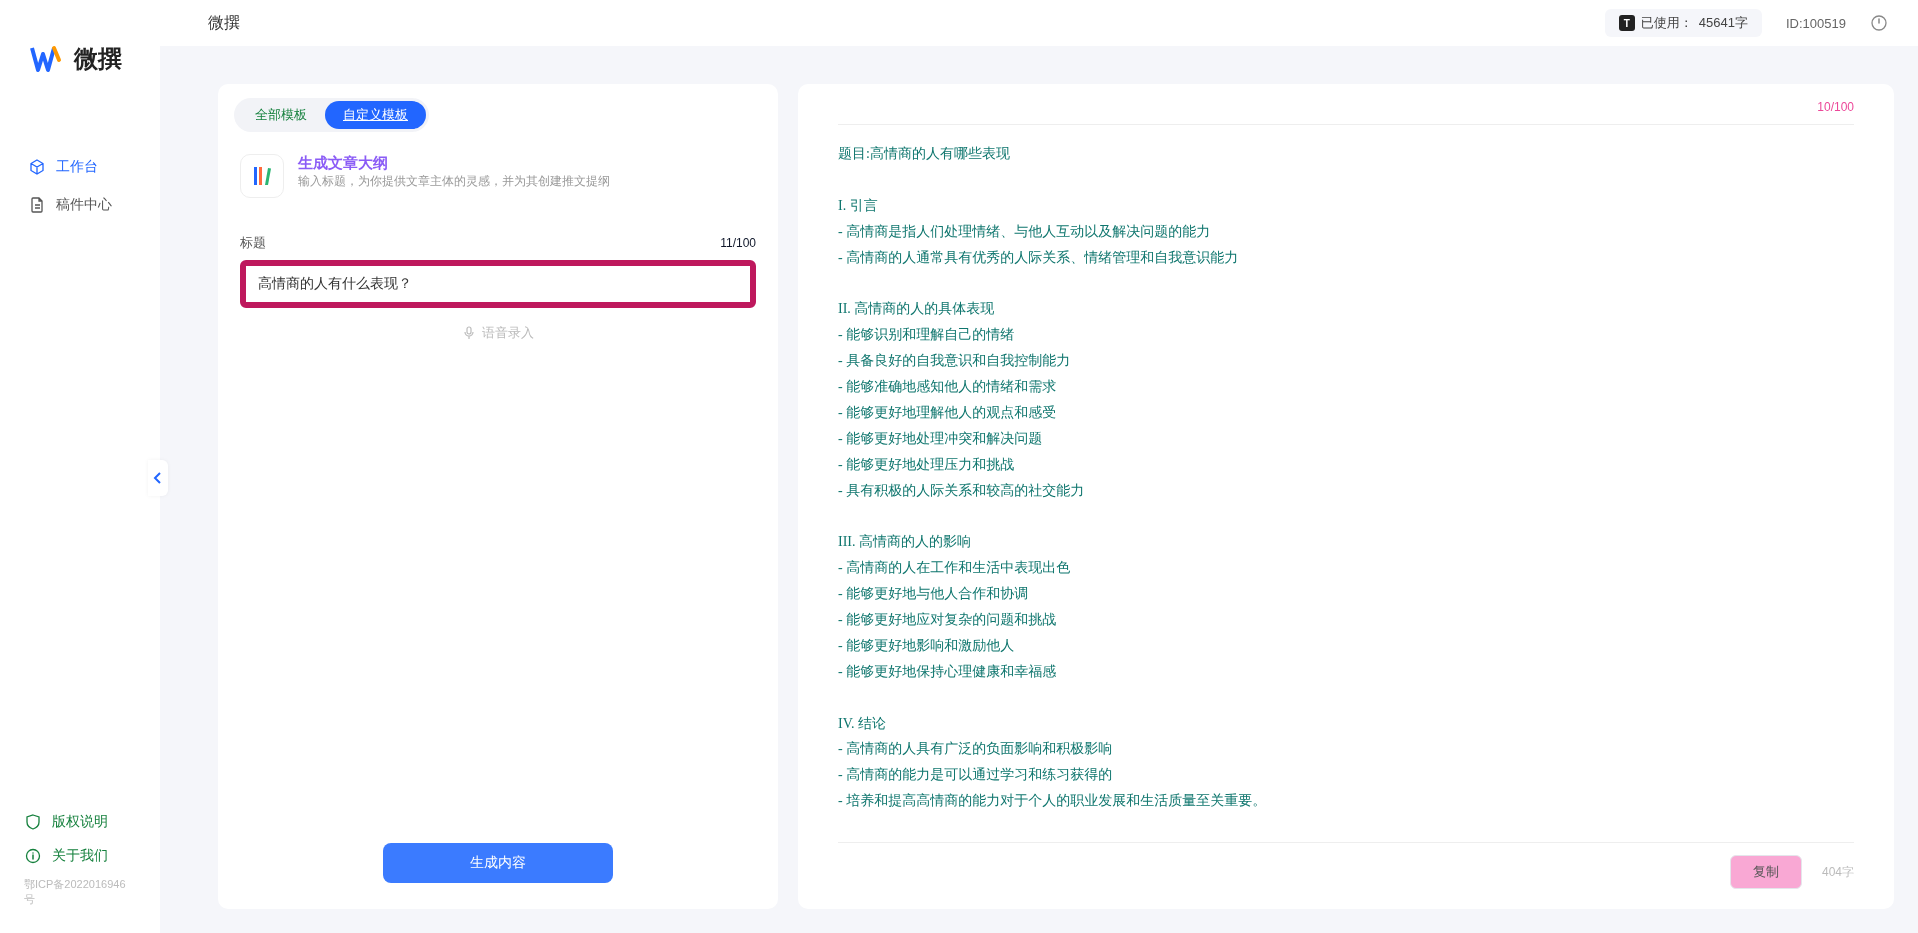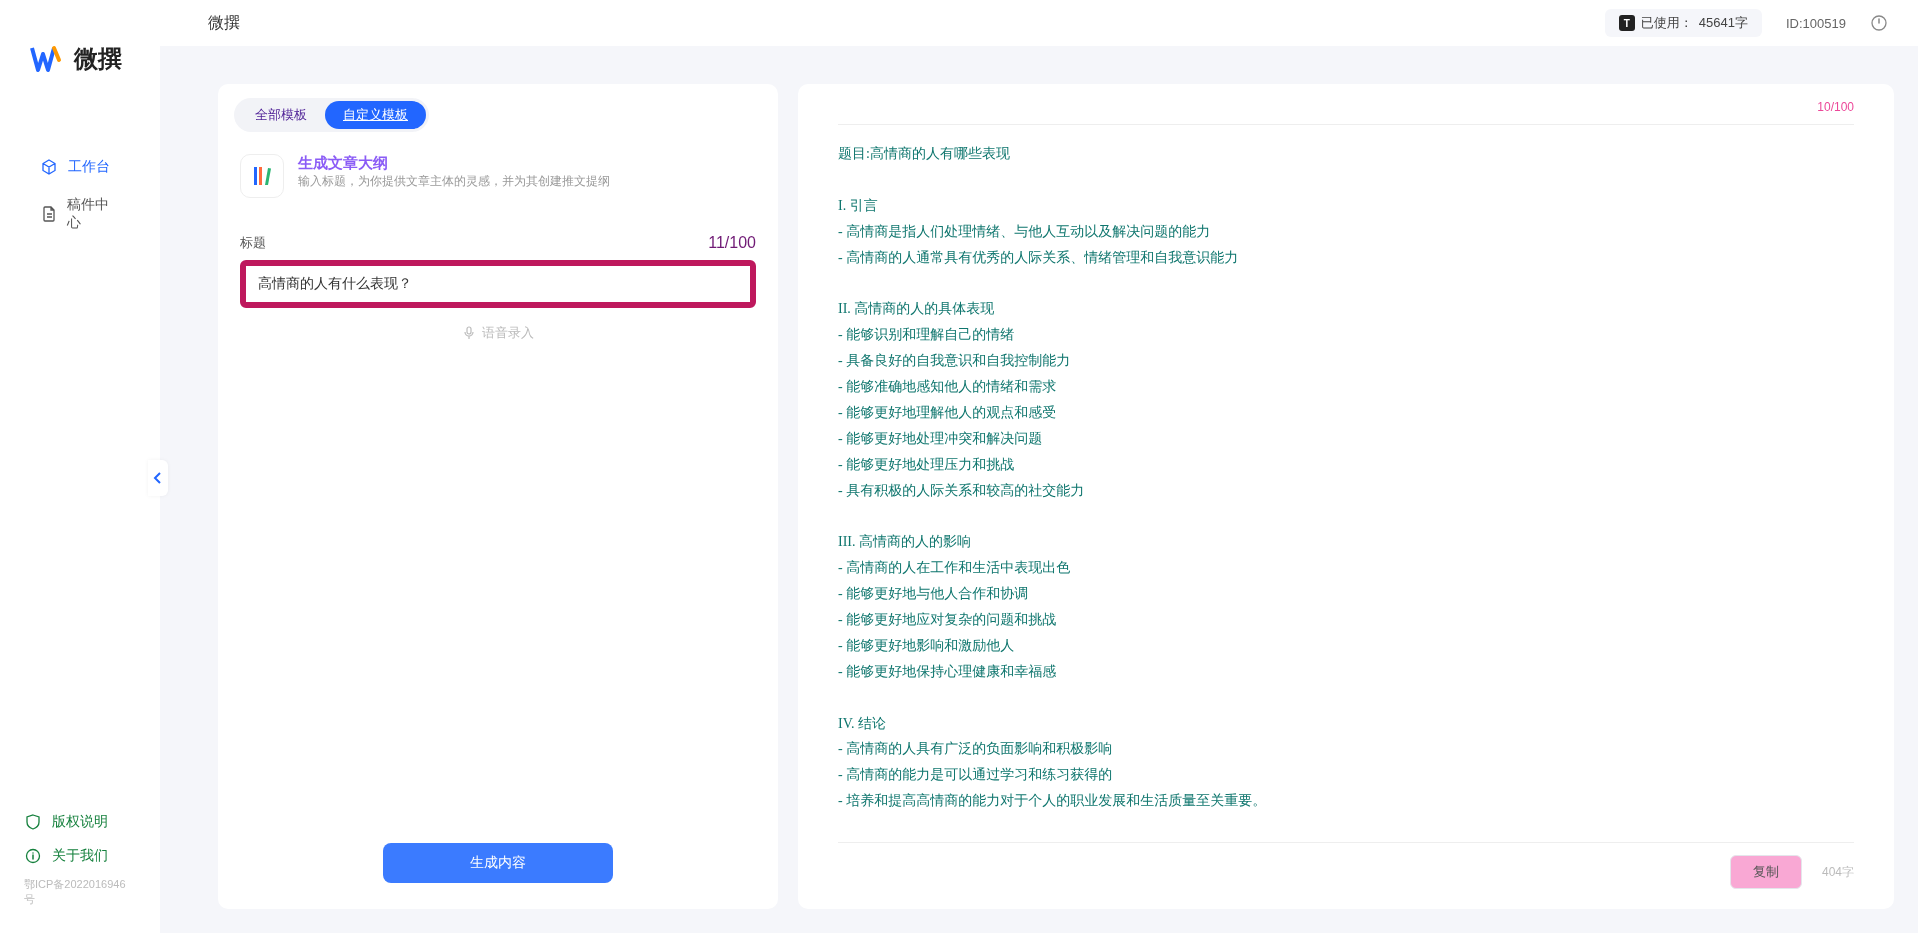--- a/index.html
+++ b/index.html
@@ -43,21 +43,21 @@
   font-weight: 700;
   color: #222;
 }
 .nav {
   flex: 1;
   padding-top: 40px;
 }
 .nav-item {
   display: flex;
   align-items: center;
-  padding: 10px 40px;
+  padding: 10px 28px;
   cursor: pointer;
   color: #555;
   font-size: 14px;
 }
 .nav-item.active { color: #2266ff; }
 .nav-item .icon { width: 18px; height: 18px; margin-right: 10px; display:inline-flex; align-items:center; justify-content:center;}
 .sidebar-footer {
   padding-bottom: 18px;
 }
 .footer-item {
@@ -159,21 +159,21 @@
 .tabs {
   display: inline-flex;
   background: #f2f3f7;
   border-radius: 20px;
   padding: 3px;
 }
 .tab {
   padding: 5px 18px;
   border-radius: 18px;
   font-size: 13px;
-  color: #4c1d95;
+  color: #15803d;
   cursor: pointer;
 }
 .tab.active {
   background: #2266ff;
   color: #fff;
   text-decoration: underline;
 }
 .template-card {
   display: flex;
   align-items: flex-start;
@@ -194,21 +194,21 @@
 .template-info .template-desc { font-size: 12px; color: #999; }
 
 .form-section { padding: 18px 22px 0; flex: 1; }
 .field-label-row {
   display: flex;
   justify-content: space-between;
   align-items: center;
   margin-bottom: 8px;
 }
 .field-label { font-size: 13px; color: #555; }
-.field-count { font-size: 16px; color: #701a75; }
+.field-count { font-size: 12px; color: #0f172a; }
 .text-input {
   width: 100%;
   border: 6px solid #be185d;
   border-radius: 6px;
   padding: 10px 12px;
   font-size: 14px;
   color: #333;
   outline: none;
 }
 .voice-hint {

